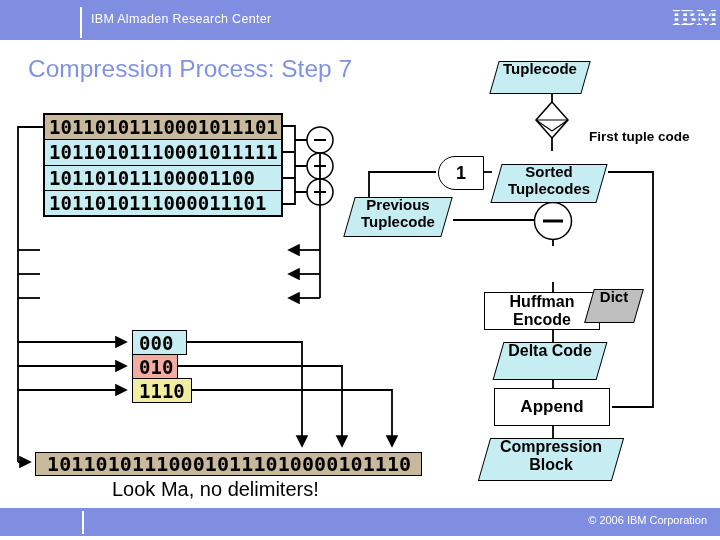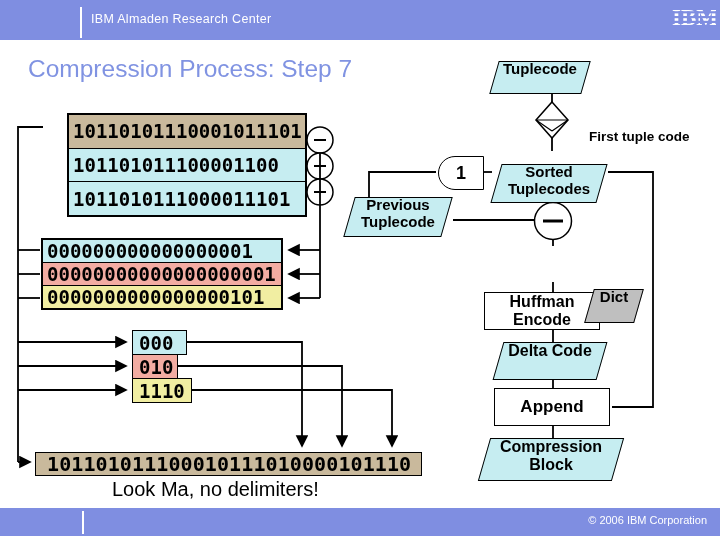--- a/index.html
+++ b/index.html
@@ -114,31 +114,27 @@
       </g>
       <path d="M553,240 V246"></path>
       <path d="M553,282 V292"></path>
       <path d="M553,330 V342"></path>
       <path d="M553,380 V388"></path>
       <path d="M553,426 V438"></path>
       <path d="M608,172 H653 V407 H612"></path>
     </g>
   </svg>
 
-  <div class="rows" style="left:43px;top:113px;width:240px;height:104px;margin-left:24px;">
+  <div class="rows" style="left:43px;top:113px;width:240px;height:104px;">
     <div class="brow bg-tan">10110101110001011101</div>
+    <div class="brow bg-cyan">10110101110001011111</div>
     <div class="brow bg-cyan">101101011100001100</div>
     <div class="brow bg-cyan">1011010111000011101</div>
   </div>
 
-  <div class="rows" style="left:41px;top:238px;width:242px;height:72px;">
-    <div class="brow bg-cyan">000000000000000001</div>
-    <div class="brow bg-salmon">00000000000000000001</div>
-    <div class="brow bg-yellow">0000000000000000101</div>
-  </div>
 
   <div class="codebox bg-cyan" style="left:132px;top:330px;width:55px;height:25px;">000</div>
   <div class="codebox bg-salmon" style="left:132px;top:354px;width:46px;height:25px;">010</div>
   <div class="codebox bg-yellow" style="left:132px;top:378px;width:60px;height:25px;">1110</div>
 
   <div id="outrow">101101011100010111010000101110</div>
   <div id="caption">Look Ma, no delimiters!</div>
 
   <div class="pg fill-cyan" style="left:486px;top:61px;width:108px;height:33px;">
     <div class="bg"></div>

